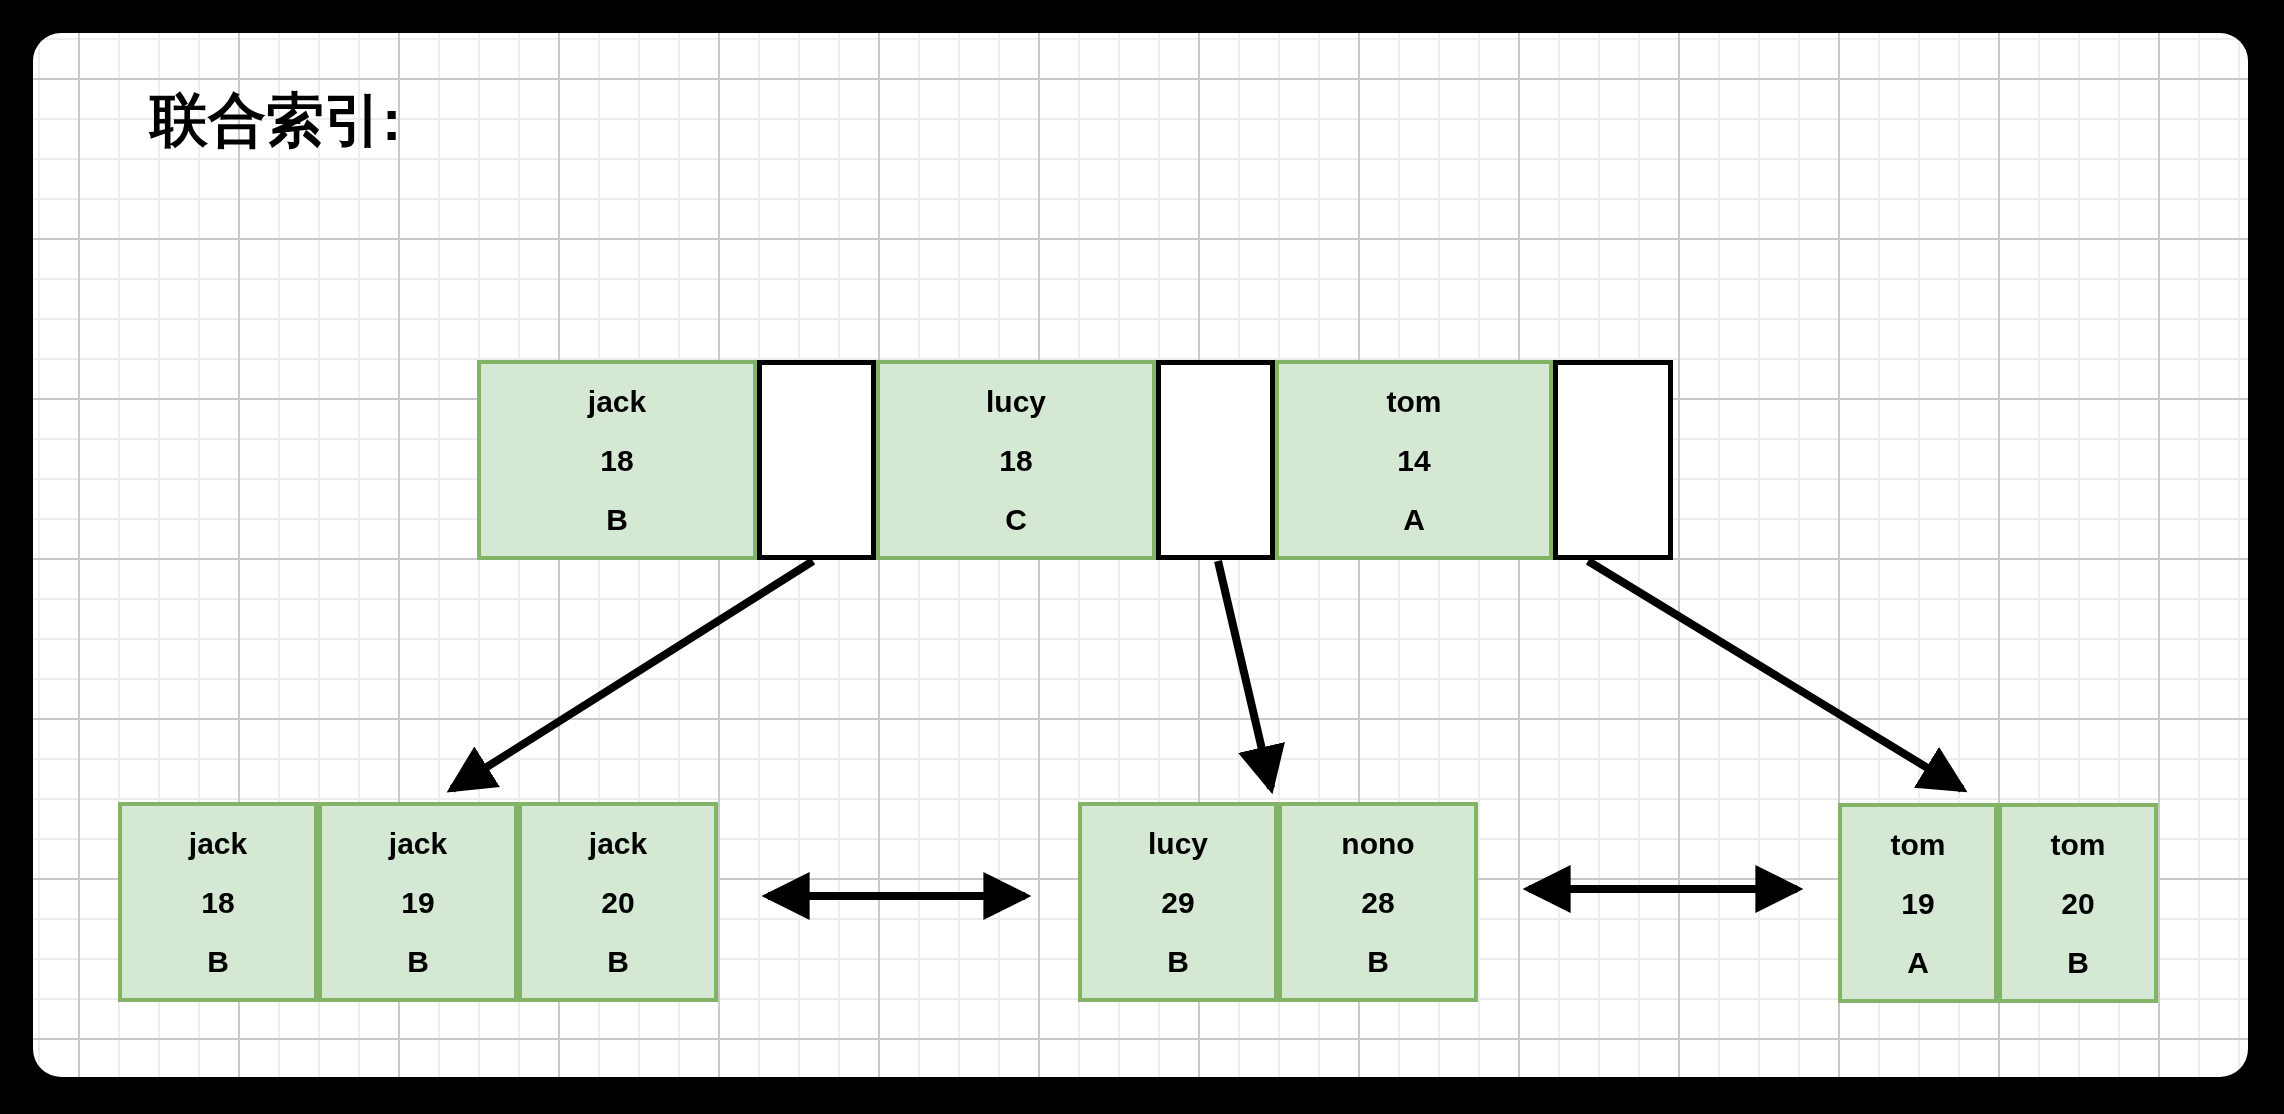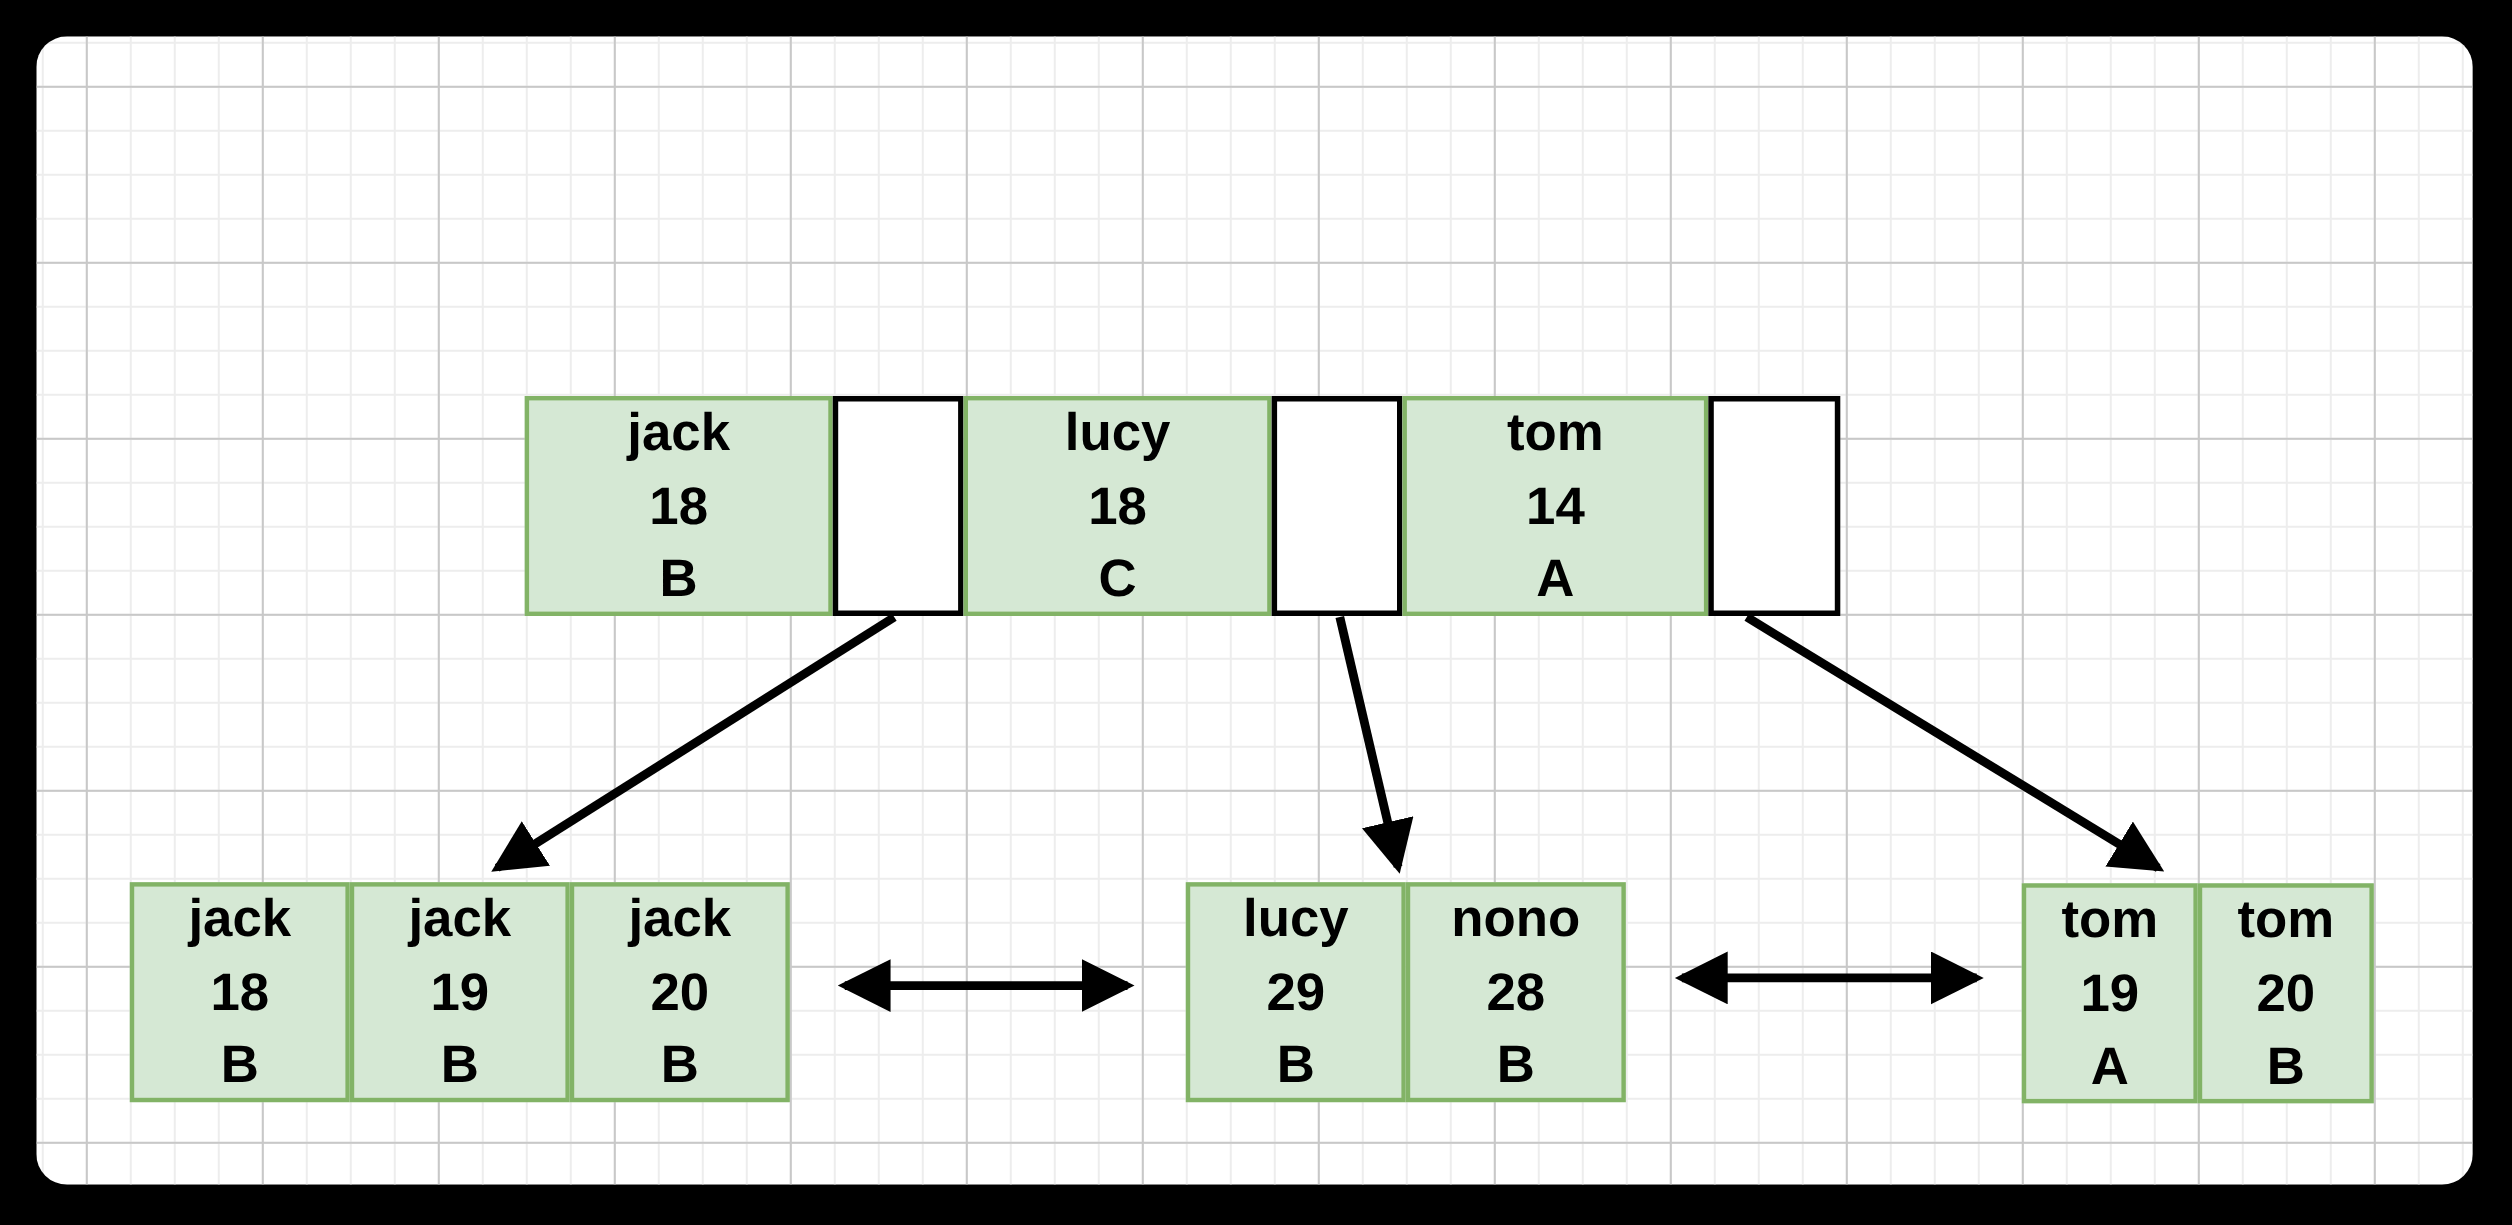--- a/index.html
+++ b/index.html
@@ -20,37 +20,38 @@
     background-position:45px 45px;
   }
   .layer{position:absolute;left:0;top:0;width:2284px;height:1114px;}
   .title{position:absolute;left:150px;color:#000;font-weight:bold;white-space:nowrap;}
   .title-cn{top:88px;font-size:58px;line-height:64px;}
   .title-key{top:170px;font-size:47px;line-height:60px;}
   .node{position:absolute;display:flex;height:200px;}
   .cell{
     box-sizing:border-box;height:200px;
     background:#d5e8d4;border:4px solid #82b366;
-    display:flex;flex-direction:column;justify-content:space-between;align-items:center;
-    color:#000;font-weight:bold;font-size:48px;line-height:59px;text-align:center;
+    display:flex;flex-direction:column;justify-content:center;align-items:center;
+    color:#000;font-weight:bold;font-size:30px;line-height:59px;text-align:center;
   }
   .pointer{
     box-sizing:border-box;height:200px;background:#ffffff;border:5px solid #000000;
   }
   .w280{width:280px;} .w278{width:278px;} .w119{width:119px;} .w120{width:120px;}
   .w200{width:200px;} .w160{width:160px;}
   svg.arrows{position:absolute;left:0;top:0;pointer-events:none;}
 </style>
 </head>
 <body>
 
 <div class="canvas"></div>
 
 <div class="layer">
 
+  <div class="title title-cn">联合索引:</div>
 
   <div class="node" style="left:477px;top:360px;">
     <div class="cell w280">
       <div>jack</div>
       <div>18</div>
       <div>B</div>
     </div>
     <div class="pointer w119"></div>
     <div class="cell w280">
       <div>lucy</div>

